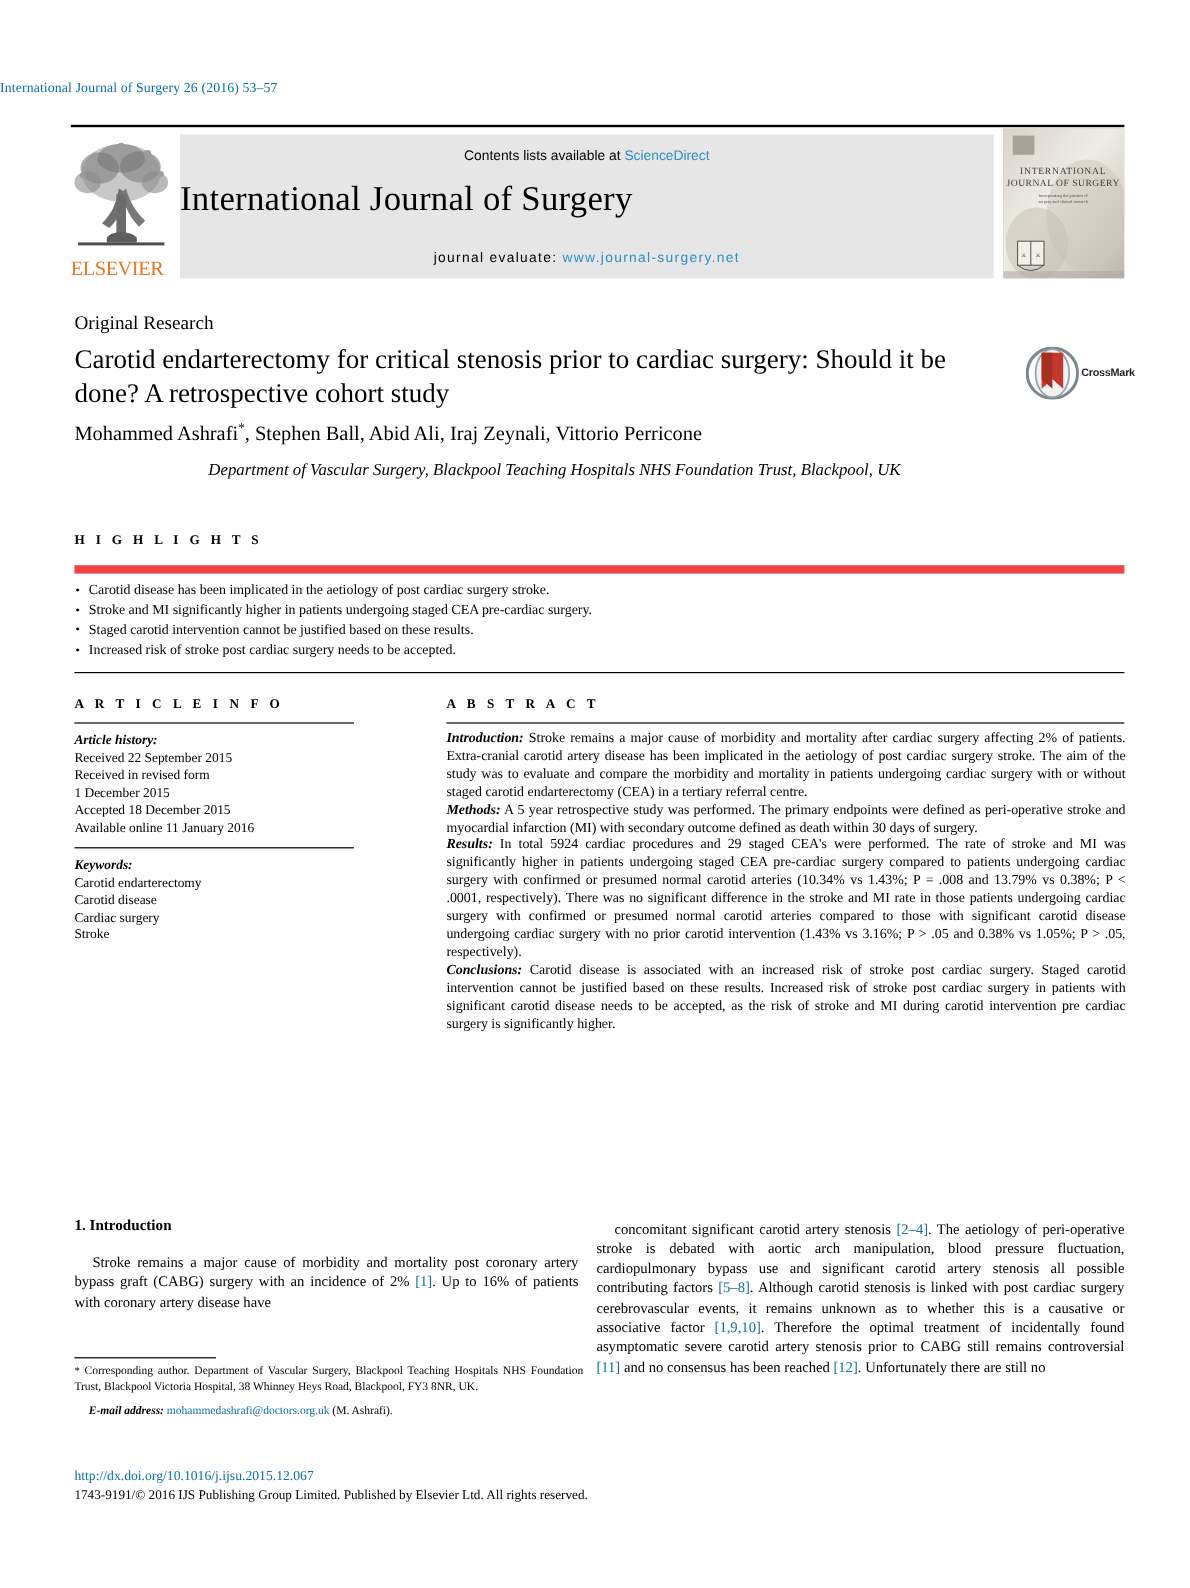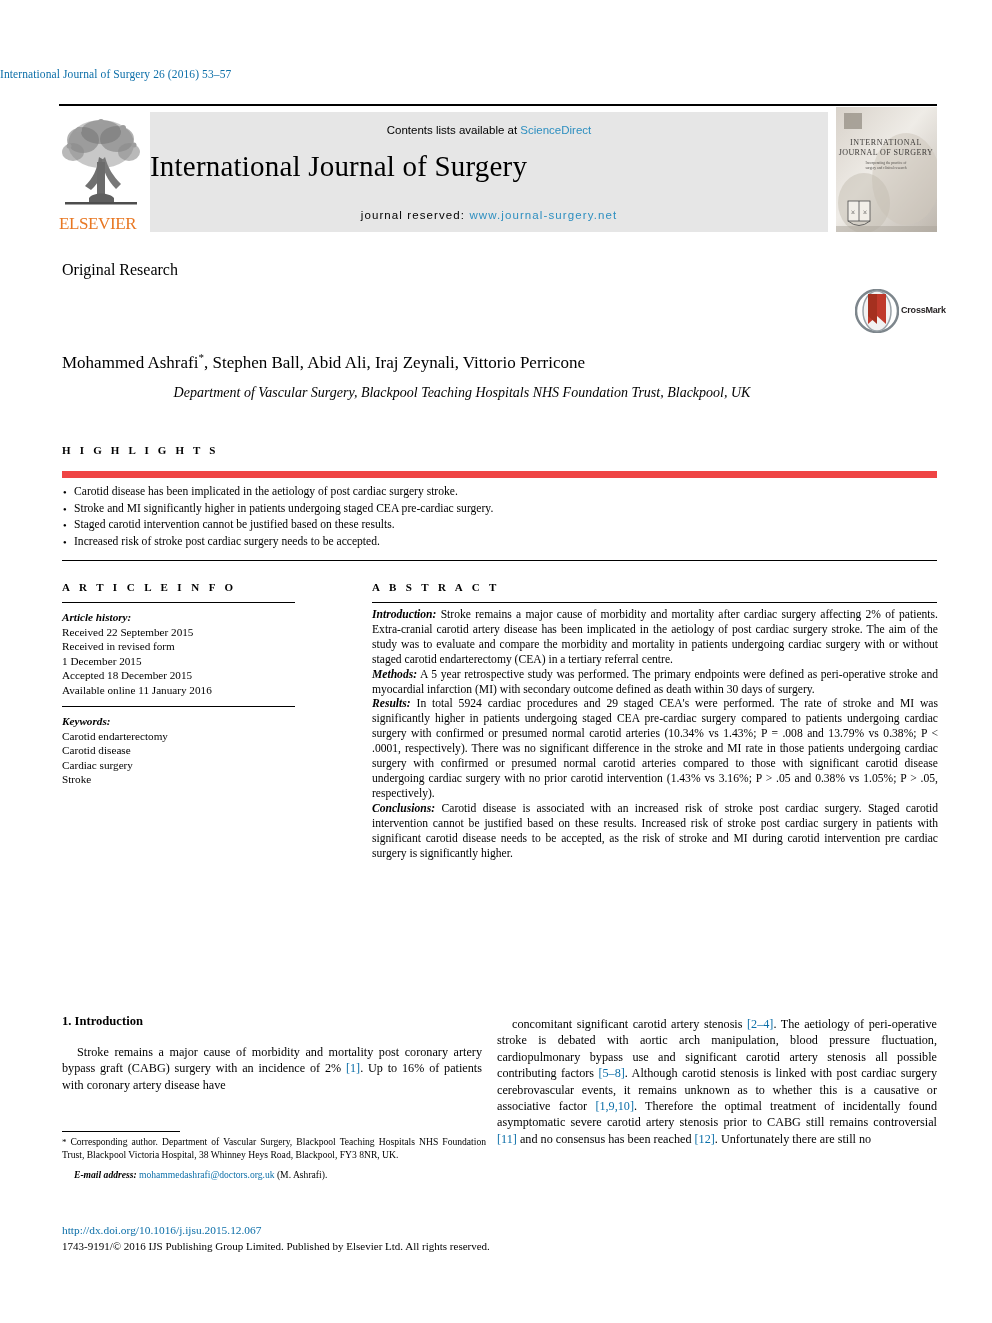--- a/index.html
+++ b/index.html
@@ -360,21 +360,21 @@
       </svg>
       <div class="elsevier-word">ELSEVIER</div>
     </div>
 
     <div class="grayband">
       <div class="contents-line">
         <span>Contents lists available at </span><span class="sd-link">ScienceDirect</span>
       </div>
       <div class="journal-title">International Journal of Surgery</div>
       <div class="homepage-line">
-        <span>journal reserved: </span><span class="homepage-url">www.journal-surgery.net</span>
+        <span>journal evaluate: </span><span class="homepage-url">www.journal-surgery.net</span>
       </div>
     </div>
 
     <div class="cover-thumb">
       <svg width="101" height="125" viewBox="0 0 101 125">
         <defs>
           <linearGradient id="cg" x1="0" y1="0" x2="1" y2="1">
             <stop offset="0%" stop-color="#d8d2ca"></stop>
             <stop offset="45%" stop-color="#efece7"></stop>
             <stop offset="100%" stop-color="#bdb6ad"></stop>
@@ -394,20 +394,21 @@
           <path d="M12 114 q11 9 22 0" fill="none" stroke="#4a4a4a" stroke-width="0.8"></path>
           <text x="17" y="107" font-size="5" fill="#333" text-anchor="middle" font-family="Liberation Serif, serif">⚔</text>
           <text x="29" y="107" font-size="5" fill="#333" text-anchor="middle" font-family="Liberation Serif, serif">⚔</text>
         </g>
         <rect x="0" y="119" width="101" height="6" fill="#aaa39a" opacity="0.5"></rect>
       </svg>
     </div>
   </div>
 
   <div class="art-type">Original Research</div>
+  <div class="art-title">Carotid endarterectomy for critical stenosis prior to cardiac surgery: Should it be done? A retrospective cohort study</div>
 
   <div class="crossmark">
     <svg width="44" height="44" viewBox="0 0 44 44">
       <circle cx="22" cy="22" r="21" fill="#ffffff" stroke="#7d868c" stroke-width="2.5"></circle>
       <ellipse cx="22" cy="22" rx="14" ry="20" fill="#f2f2f2" stroke="#9aa2a8" stroke-width="1.5"></ellipse>
       <path d="M13 5 h18 v30 l-9 -8 l-9 8 Z" fill="#c0392b"></path>
       <path d="M13 5 h9 v30 l-9 -8 Z" fill="#a5301f"></path>
     </svg>
     <div class="crossmark-label">CrossMark</div>
   </div>

